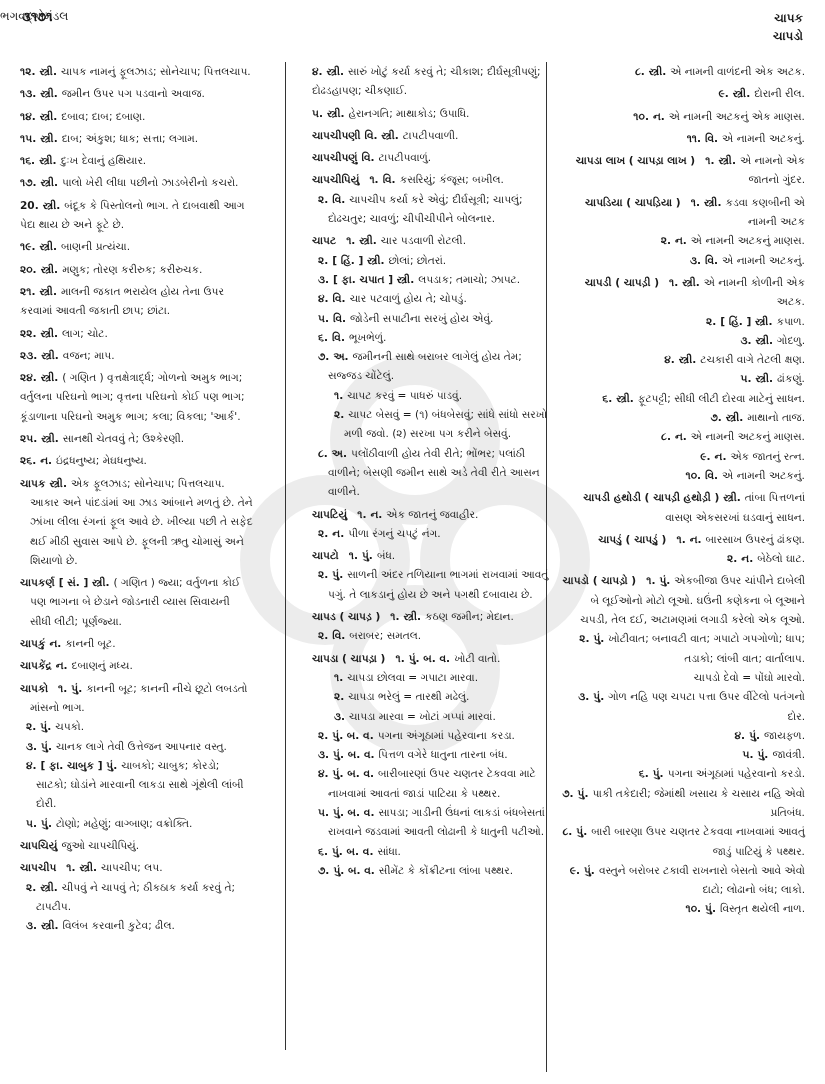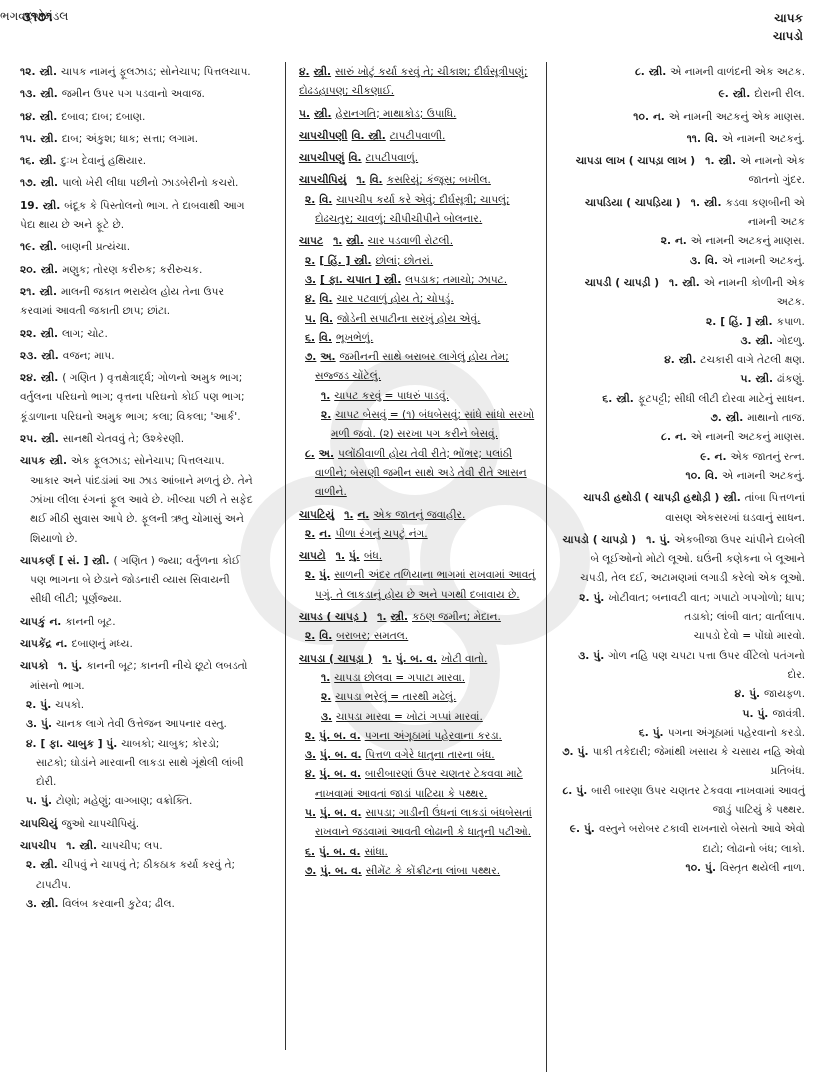--- a/index.html
+++ b/index.html
@@ -10,21 +10,21 @@
   .watermark {
     position: absolute; left: 225px; top: 330px; width: 380px; height: 420px;
     pointer-events: none; opacity: 0.07;
   }
   .header { position: absolute; top: 0; left: 0; width: 825px; height: 55px; }
   .page-no { position: absolute; left: 22px; top: 9px; font-size: 13px; font-weight: bold; }
   .title { position: absolute; left: 0; width: 745px; top: 9px; font-size: 12px; }
   .guide { position: absolute; right: 22px; top: 9px; text-align: right; font-size: 12px; font-weight: bold; line-height: 18px; }
   .col { position: absolute; top: 62px; font-size: 10.6px; line-height: 19.3px; }
   .col1 { left: 20px; width: 233px; }
-  .col2 { left: 299px; width: 242px; text-decoration: underline; }
+  .col2 { left: 312px; width: 242px; }
   .col3 { left: 555px; width: 250px; text-align: right; }
   .divider { position: absolute; top: 62px; width: 1px; background: #333; }
   .div1 { left: 285px; height: 988px; }
   .div2 { left: 546px; height: 1010px; }
   .entry { margin: 0 0 3px 0; }
   .entry.head-entry { text-indent: -10px; padding-left: 10px; }
   .sense { display: block; padding-left: 6px; }
   .sense.nest { padding-left: 22px; }
   .num { font-weight: bold; margin-right: 4px; }
   .hw { font-weight: bold; margin-right: 4px; }
@@ -54,28 +54,29 @@
 <div class="divider div1"></div>
 <div class="divider div2"></div>
 
 <div class="col col1">
     <div class="entry"><span class="num">૧૨.</span><span class="pos">સ્ત્રી.</span><span>ચાપક નામનું ફૂલઝાડ; સોનેચાપ; પિત્તલચાપ.</span></div>
     <div class="entry"><span class="num">૧૩.</span><span class="pos">સ્ત્રી.</span><span>જમીન ઉપર પગ પડવાનો અવાજ.</span></div>
     <div class="entry"><span class="num">૧૪.</span><span class="pos">સ્ત્રી.</span><span>દબાવ; દાબ; દબાણ.</span></div>
     <div class="entry"><span class="num">૧૫.</span><span class="pos">સ્ત્રી.</span><span>દાબ; અંકુશ; ધાક; સત્તા; લગામ.</span></div>
     <div class="entry"><span class="num">૧૬.</span><span class="pos">સ્ત્રી.</span><span>દુઃખ દેવાનું હથિયાર.</span></div>
     <div class="entry"><span class="num">૧૭.</span><span class="pos">સ્ત્રી.</span><span>પાલો ખેરી લીધા પછીનો ઝાડબેરીનો કચરો.</span></div>
-    <div class="entry"><span class="num">19.</span><span class="pos">સ્ત્રી.</span><span>બંદૂક કે પિસ્તોલનો ભાગ. તે દાબવાથી આગ પેદા થાય છે અને ફૂટે છે.</span></div>
+    <div class="entry"><span class="num">20.</span><span class="pos">સ્ત્રી.</span><span>બંદૂક કે પિસ્તોલનો ભાગ. તે દાબવાથી આગ પેદા થાય છે અને ફૂટે છે.</span></div>
     <div class="entry"><span class="num">૧૯.</span><span class="pos">સ્ત્રી.</span><span>બાણની પ્રત્યંચા.</span></div>
     <div class="entry"><span class="num">૨૦.</span><span class="pos">સ્ત્રી.</span><span>મણુક; તોરણ કરીરુક; કરીરુચક.</span></div>
     <div class="entry"><span class="num">૨૧.</span><span class="pos">સ્ત્રી.</span><span>માલની જકાત ભરાયેલ હોય તેના ઉપર કરવામાં આવતી જકાતી છાપ; છાંટા.</span></div>
     <div class="entry"><span class="num">૨૨.</span><span class="pos">સ્ત્રી.</span><span>લાગ; ચોટ.</span></div>
     <div class="entry"><span class="num">૨૩.</span><span class="pos">સ્ત્રી.</span><span>વજન; માપ.</span></div>
     <div class="entry"><span class="num">૨૪.</span><span class="pos">સ્ત્રી.</span><span>( ગણિત ) વૃત્તક્ષેત્રાર્દ્ધ; ગોળનો અમુક ભાગ; વર્તુલના પરિઘનો ભાગ; વૃત્તના પરિઘનો કોઈ પણ ભાગ; કૂંડાળાના પરિઘનો અમુક ભાગ; કલા; વિકલા; 'આર્ક'.</span></div>
     <div class="entry"><span class="num">૨૫.</span><span class="pos">સ્ત્રી.</span><span>સાનથી ચેતવવું તે; ઉશ્કેરણી.</span></div>
+    <div class="entry"><span class="num">૨૬.</span><span class="pos">ન.</span><span>ઇંદ્રધનુષ્ય; મેઘધનુષ્ય.</span></div>
     <div class="entry head-entry"><span class="hw">ચાપક</span><span class="pos">સ્ત્રી.</span><span>એક ફૂલઝાડ; સોનેચાપ; પિત્તલચાપ. આકાર અને પાંદડાંમાં આ ઝાડ આંબાને મળતું છે. તેને ઝાંખા લીલા રંગનાં ફૂલ આવે છે. ખીલ્યા પછી તે સફેદ થઈ મીઠી સુવાસ આપે છે. ફૂલની ઋતુ ચોમાસું અને શિયાળો છે.</span></div>
     <div class="entry head-entry"><span class="hw">ચાપકર્ણ</span><span class="pos">[ સં. ] સ્ત્રી.</span><span>( ગણિત ) જ્યા; વર્તુળના કોઈ પણ ભાગના બે છેડાને જોડનારી વ્યાસ સિવાયની સીધી લીટી; પૂર્ણજ્યા.</span></div>
     <div class="entry head-entry"><span class="hw">ચાપકું</span><span class="pos">ન.</span><span>કાનની બૂટ.</span></div>
     <div class="entry head-entry"><span class="hw">ચાપકેંદ્ર</span><span class="pos">ન.</span><span>દબાણનું મધ્ય.</span></div>
     <div class="entry head-entry"><span class="hw">ચાપકો</span><span class="sense" style="display: inline;"><span class="num">૧.</span><span class="pos">પું.</span><span>કાનની બૂટ; કાનની નીચે છૂટો લબડતો માંસનો ભાગ.</span></span><span class="sense"><span class="num">૨.</span><span class="pos">પું.</span><span>ચપકો.</span></span><span class="sense"><span class="num">૩.</span><span class="pos">પું.</span><span>ચાનક લાગે તેવી ઉત્તેજન આપનાર વસ્તુ.</span></span><span class="sense"><span class="num">૪.</span><span class="pos">[ ફા. ચાબુક ] પું.</span><span>ચાબકો; ચાબુક; કોરડો; સાટકો; ઘોડાંને મારવાની લાકડા સાથે ગૂંથેલી લાંબી દોરી.</span></span><span class="sense"><span class="num">૫.</span><span class="pos">પું.</span><span>ટોણો; મહેણું; વાગ્બાણ; વક્રોક્તિ.</span></span></div>
     <div class="entry head-entry"><span class="hw">ચાપચિયું</span><span>જુઓ ચાપચીપિયું.</span></div>
     <div class="entry head-entry"><span class="hw">ચાપચીપ</span><span class="sense" style="display: inline;"><span class="num">૧.</span><span class="pos">સ્ત્રી.</span><span>ચાપચીપ; લપ.</span></span><span class="sense"><span class="num">૨.</span><span class="pos">સ્ત્રી.</span><span>ચીપવું ને ચાપવું તે; ઠીકઠાક કર્યા કરવું તે; ટાપટીપ.</span></span><span class="sense"><span class="num">૩.</span><span class="pos">સ્ત્રી.</span><span>વિલંબ કરવાની કુટેવ; ઢીલ.</span></span></div>
   </div>
 <div class="col col2">
     <div class="entry"><span class="num">૪.</span><span class="pos">સ્ત્રી.</span><span>સારું ખોટું કર્યા કરવું તે; ચીકાશ; દીર્ઘસૂત્રીપણું; દોઢડહાપણ; ચીકણાઈ.</span></div>
@@ -91,14 +92,15 @@
   </div>
 <div class="col col3">
     <div class="entry"><span class="num">૮.</span><span class="pos">સ્ત્રી.</span><span>એ નામની વાળંદની એક અટક.</span></div>
     <div class="entry"><span class="num">૯.</span><span class="pos">સ્ત્રી.</span><span>દોરાની રીલ.</span></div>
     <div class="entry"><span class="num">૧૦.</span><span class="pos">ન.</span><span>એ નામની અટકનું એક માણસ.</span></div>
     <div class="entry"><span class="num">૧૧.</span><span class="pos">વિ.</span><span>એ નામની અટકનું.</span></div>
     <div class="entry head-entry"><span class="hw">ચાપડા લાખ ( ચાપડ઼ા લાખ )</span><span class="sense" style="display: inline;"><span class="num">૧.</span><span class="pos">સ્ત્રી.</span><span>એ નામનો એક જાતનો ગુંદર.</span></span></div>
     <div class="entry head-entry"><span class="hw">ચાપડિયા ( ચાપડ઼િયા )</span><span class="sense" style="display: inline;"><span class="num">૧.</span><span class="pos">સ્ત્રી.</span><span>કડવા કણબીની એ નામની અટક</span></span><span class="sense"><span class="num">૨.</span><span class="pos">ન.</span><span>એ નામની અટકનું માણસ.</span></span><span class="sense"><span class="num">૩.</span><span class="pos">વિ.</span><span>એ નામની અટકનું.</span></span></div>
     <div class="entry head-entry"><span class="hw">ચાપડી ( ચાપડ઼ી )</span><span class="sense" style="display: inline;"><span class="num">૧.</span><span class="pos">સ્ત્રી.</span><span>એ નામની કોળીની એક અટક.</span></span><span class="sense"><span class="num">૨.</span><span class="pos">[ હિં. ] સ્ત્રી.</span><span>કપાળ.</span></span><span class="sense"><span class="num">૩.</span><span class="pos">સ્ત્રી.</span><span>ગોદળુ.</span></span><span class="sense"><span class="num">૪.</span><span class="pos">સ્ત્રી.</span><span>ટચકારી વાગે તેટલી ક્ષણ.</span></span><span class="sense"><span class="num">૫.</span><span class="pos">સ્ત્રી.</span><span>ઢાંકણું.</span></span><span class="sense"><span class="num">૬.</span><span class="pos">સ્ત્રી.</span><span>ફૂટપટ્ટી; સીધી લીટી દોરવા માટેનું સાધન.</span></span><span class="sense"><span class="num">૭.</span><span class="pos">સ્ત્રી.</span><span>માથાનો તાજ.</span></span><span class="sense"><span class="num">૮.</span><span class="pos">ન.</span><span>એ નામની અટકનું માણસ.</span></span><span class="sense"><span class="num">૯.</span><span class="pos">ન.</span><span>એક જાતનું રત્ન.</span></span><span class="sense"><span class="num">૧૦.</span><span class="pos">વિ.</span><span>એ નામની અટકનું.</span></span></div>
     <div class="entry head-entry"><span class="hw">ચાપડી હથોડી ( ચાપડ઼ી હથોડ઼ી )</span><span class="pos">સ્ત્રી.</span><span>તાંબા પિત્તળનાં વાસણ એકસરખાં ઘડવાનું સાધન.</span></div>
+    <div class="entry head-entry"><span class="hw">ચાપડું ( ચાપડ઼ું )</span><span class="sense" style="display: inline;"><span class="num">૧.</span><span class="pos">ન.</span><span>બારસાખ ઉપરનું ઢાંકણ.</span></span><span class="sense"><span class="num">૨.</span><span class="pos">ન.</span><span>બેઠેલો ઘાટ.</span></span></div>
     <div class="entry head-entry"><span class="hw">ચાપડો ( ચાપડ઼ો )</span><span class="sense" style="display: inline;"><span class="num">૧.</span><span class="pos">પું.</span><span>એકબીજા ઉપર ચાંપીને દાબેલી બે લૂઈઓનો મોટો લૂઓ. ઘઉંની કણેકના બે લૂઆને ચપડી, તેલ દઈ, અટામણમાં લગાડી કરેલો એક લૂઓ.</span></span><span class="sense"><span class="num">૨.</span><span class="pos">પું.</span><span>ખોટીવાત; બનાવટી વાત; ગપાટો ગપગોળો; ધાપ; તડાકો; લાંબી વાત; વાર્તાલાપ.</span></span><span class="sense nest"><span>ચાપડો દેવો = પોંઘો મારવો.</span></span><span class="sense"><span class="num">૩.</span><span class="pos">પું.</span><span>ગોળ નહિ પણ ચપટા પત્તા ઉપર વીંટેલો પતંગનો દોર.</span></span><span class="sense"><span class="num">૪.</span><span class="pos">પું.</span><span>જાયફળ.</span></span><span class="sense"><span class="num">૫.</span><span class="pos">પું.</span><span>જાવંત્રી.</span></span><span class="sense"><span class="num">૬.</span><span class="pos">પું.</span><span>પગના અંગૂઠામાં પહેરવાનો કરડો.</span></span><span class="sense"><span class="num">૭.</span><span class="pos">પું.</span><span>પાકી તકેદારી; જેમાંથી ખસાય કે ચસાય નહિ એવો પ્રતિબંધ.</span></span><span class="sense"><span class="num">૮.</span><span class="pos">પું.</span><span>બારી બારણા ઉપર ચણતર ટેકવવા નાખવામાં આવતું જાડું પાટિયું કે પથ્થર.</span></span><span class="sense"><span class="num">૯.</span><span class="pos">પું.</span><span>વસ્તુને બરોબર ટકાવી રાખનારો બેસતો આવે એવો દાટો; લોઢાનો બંધ; લાકો.</span></span><span class="sense"><span class="num">૧૦.</span><span class="pos">પું.</span><span>વિસ્તૃત થયેલી નાળ.</span></span></div>
   </div>
 
 </body></html>

